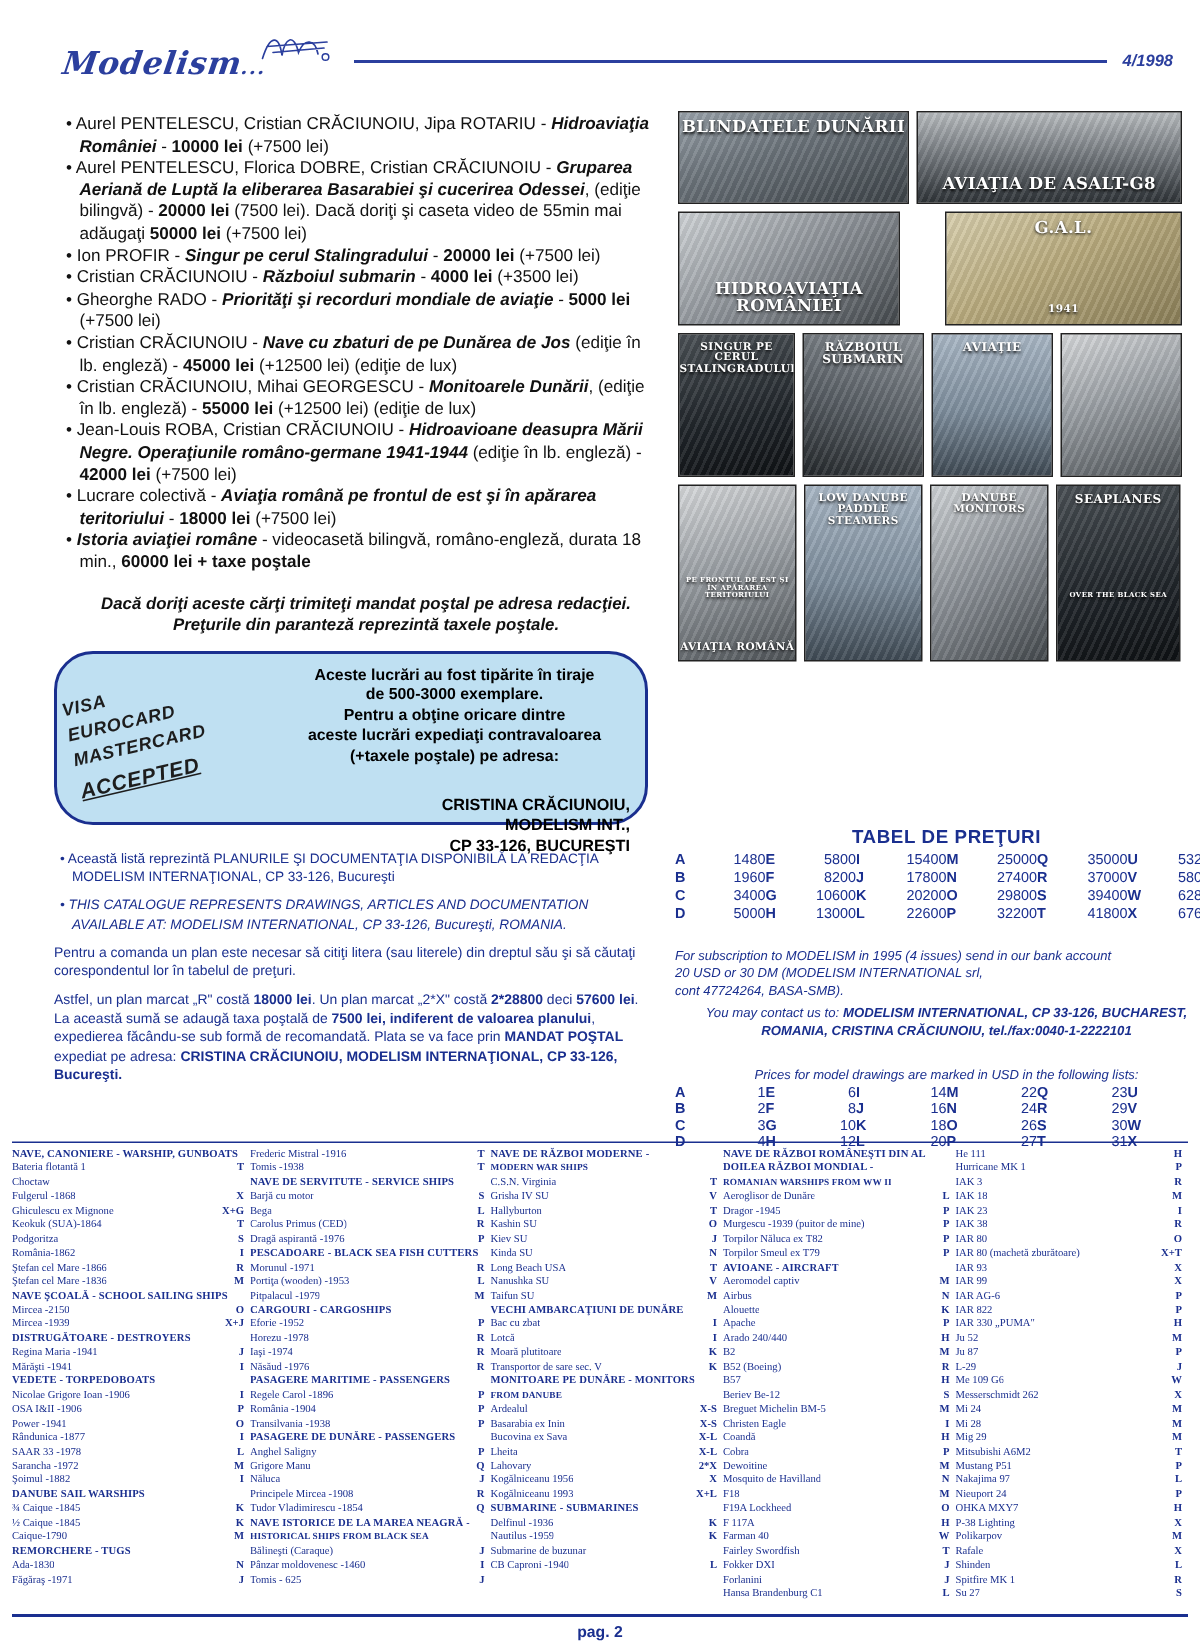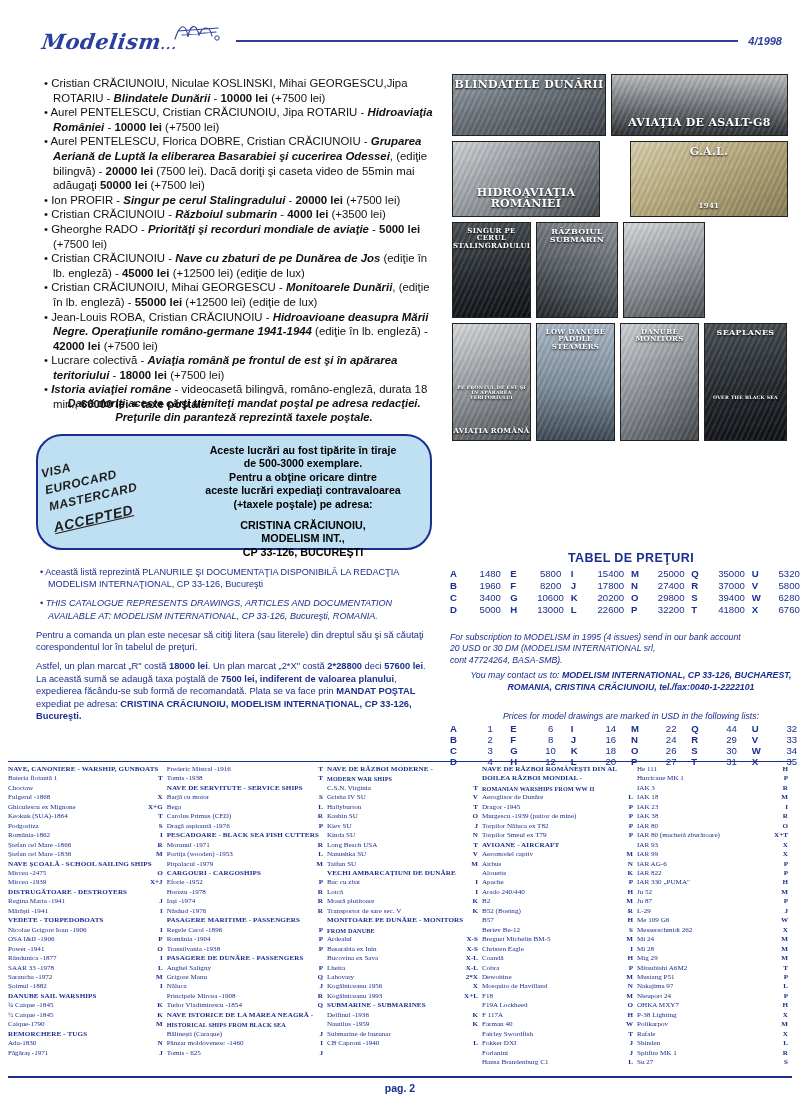--- a/index.html
+++ b/index.html
@@ -97,38 +97,38 @@
     color:#1d1d1d; font-weight:700; font-style:italic;
     font-family:"Liberation Sans", sans-serif;
     line-height: 17px; letter-spacing: .5px;
   }
   .visa-stamp div { font-size: 12px; }
   .visa-stamp .accepted { font-size: 14px; margin-top: 4px; text-decoration: underline; }
   .visa-text {
     position:absolute; left: 148px; top: 8px; right: 10px;
     text-align:center; color:#000; font-weight:700; font-size: 10.6px; line-height: 13.4px;
   }
-  .visa-addr { margin-top: 8px; font-size: 10.8px; line-height: 13.4px; }
+  .visa-addr { margin-top: 20px; font-size: 10.8px; line-height: 13.4px; text-align: right; }
 
   
   .notes {
     position:absolute; left: 36px; top: 548px; width: 390px;
     color:#1a2f8f; font-size: 9.1px; line-height: 12.2px;
   }
   .note-bul { text-indent:-8px; padding-left: 12px; margin-bottom: 7px; }
   .note-it { font-style: italic; }
   .para { margin-top: 6px; font-size: 9.3px; line-height: 12.6px; }
 
   
   .pricewrap { position:absolute; left: 450px; top: 533px; width: 362px; color:#1a2f8f; }
   .price-title { text-align:center; font-weight:700; font-size: 12.5px; letter-spacing:.4px; margin-bottom: 3px; }
   table.pt { width:100%; border-collapse: collapse; font-size: 9.6px; }
   table.pt td { padding: 0 0 1px 0; white-space: nowrap; }
   td.l { font-weight: 700; width: 5.5%; }
-  td.v { text-align:center; width: 11%; padding-right: 8px; }
+  td.v { text-align:right; width: 11%; padding-right: 8px; }
 
   .subnote { margin-top: 16px; text-align:left; font-style:italic; font-size: 8.7px; line-height: 11.4px; }
   .contact { margin-top: 4px; text-align:center; font-style:italic; font-size: 8.8px; line-height: 11.6px; }
   .usdnote { margin-top: 18px; text-align:center; font-style:italic; font-size: 8.7px; }
   table.pt2 { width:100%; border-collapse: collapse; font-size: 9.6px; margin-top: 2px; }
   table.pt2 td { padding:0; white-space:nowrap; }
 
   
   .cat-rule { position:absolute; left: 8px; top: 743px; width: 784px; height: 1px; background:#1a2f8f; }
   .catalogue {
@@ -165,21 +165,20 @@
       <svg width="52" height="26" viewBox="0 0 52 26">
           <path d="M3 20 C8 4, 14 4, 16 18 C18 6, 24 3, 27 16 C31 6, 38 7, 40 17 M6 12 L46 9 M10 16 L44 13" stroke="#2b3f9e" stroke-width="1.1" fill="none" stroke-linecap="round"></path>
           <circle cx="45" cy="19" r="2.2" stroke="#2b3f9e" stroke-width="1" fill="none"></circle>
         </svg>
     </span>
     <div class="masthead-rule"></div>
     <div class="issue-no">4/1998</div>
   </div>
 
   <div class="books" id="booklist">
-      <div class="book-li"><span class="reg">• Cristian CRĂCIUNOIU, Niculae KOSLINSKI, Mihai GEORGESCU,</span><span class="reg">Jipa ROTARIU - </span><span class="it">Blindatele Dunării</span><span class="reg"> - </span><span class="bd">10000 lei</span><span class="reg"> (+7500 lei)</span></div>
       <div class="book-li"><span class="reg">• Aurel PENTELESCU, Cristian CRĂCIUNOIU, Jipa ROTARIU - </span><span class="it">Hidroaviaţia României</span><span class="reg"> - </span><span class="bd">10000 lei</span><span class="reg"> (+7500 lei)</span></div>
       <div class="book-li"><span class="reg">• Aurel PENTELESCU, Florica DOBRE, Cristian CRĂCIUNOIU - </span><span class="it">Gruparea Aeriană de Luptă la eliberarea Basarabiei şi cucerirea Odessei</span><span class="reg">, (ediţie bilingvă) - </span><span class="bd">20000 lei</span><span class="reg"> (7500 lei). Dacă doriţi şi caseta video de 55min mai adăugaţi </span><span class="bd">50000 lei</span><span class="reg"> (+7500 lei)</span></div>
       <div class="book-li"><span class="reg">• Ion PROFIR - </span><span class="it">Singur pe cerul Stalingradului</span><span class="reg"> - </span><span class="bd">20000 lei</span><span class="reg"> (+7500 lei)</span></div>
       <div class="book-li"><span class="reg">• Cristian CRĂCIUNOIU - </span><span class="it">Războiul submarin</span><span class="reg"> - </span><span class="bd">4000 lei</span><span class="reg"> (+3500 lei)</span></div>
       <div class="book-li"><span class="reg">• Gheorghe RADO - </span><span class="it">Priorităţi şi recorduri mondiale de aviaţie</span><span class="reg"> - </span><span class="bd">5000 lei</span><span class="reg"> (+7500 lei)</span></div>
       <div class="book-li"><span class="reg">• Cristian CRĂCIUNOIU - </span><span class="it">Nave cu zbaturi de pe Dunărea de Jos</span><span class="reg"> (ediţie în lb. engleză) - </span><span class="bd">45000 lei</span><span class="reg"> (+12500 lei) (ediţie de lux)</span></div>
       <div class="book-li"><span class="reg">• Cristian CRĂCIUNOIU, Mihai GEORGESCU - </span><span class="it">Monitoarele Dunării</span><span class="reg">, (ediţie în lb. engleză) - </span><span class="bd">55000 lei</span><span class="reg"> (+12500 lei) (ediţie de lux)</span></div>
       <div class="book-li"><span class="reg">• Jean-Louis ROBA, Cristian CRĂCIUNOIU - </span><span class="it">Hidroavioane deasupra Mării Negre. Operaţiunile româno-germane 1941-1944</span><span class="reg"> (ediţie în lb. engleză) - </span><span class="bd">42000 lei</span><span class="reg"> (+7500 lei)</span></div>
       <div class="book-li"><span class="reg">• Lucrare colectivă - </span><span class="it">Aviaţia română pe frontul de est şi în apărarea teritoriului</span><span class="reg"> - </span><span class="bd">18000 lei</span><span class="reg"> (+7500 lei)</span></div>
       <div class="book-li"><span class="reg">• </span><span class="it">Istoria aviaţiei române</span><span class="reg"> - videocasetă bilingvă, româno-engleză, durata 18 min., </span><span class="bd">60000 lei + taxe poştale</span></div>
@@ -213,20 +212,24 @@
         </div>
       </div>
       <div class="cov-row">
         <div class="cov photo-dark" style="width: 79px; height: 96px;">
           <div class="hatch"></div>
           <div class="captop" style="font-size: 7px; line-height: 1.05;">SINGUR PE CERUL STALINGRADULUI</div>
         </div>
         <div class="cov photo-d" style="width: 82px; height: 96px;">
           <div class="hatch"></div>
           <div class="captop" style="font-size: 8px; line-height: 1.05;">RĂZBOIUL SUBMARIN</div>
+        </div>
+        <div class="cov photo-sky" style="width: 82px; height: 96px;">
+          <div class="hatch"></div>
+          <div class="captop" style="font-size: 8px; line-height: 1.05;">AVIAŢIE</div>
         </div>
         <div class="cov photo-e" style="width: 82px; height: 96px;">
           <div class="hatch"></div>
         </div>
       </div>
       <div class="cov-row">
         <div class="cov photo-e" style="width: 79px; height: 118px;">
           <div class="hatch"></div>
           <div class="cap" style="font-size: 7px; line-height: 1.05;">AVIAŢIA ROMÂNĂ</div>
           <div class="cap" style="font-size: 4.6px; bottom: 40px;">PE FRONTUL DE EST ŞI ÎN APĂRAREA TERITORIULUI</div>
@@ -353,21 +356,21 @@
           <tr>
             <td class="l">A</td>
             <td class="v">1</td>
             <td class="l">E</td>
             <td class="v">6</td>
             <td class="l">I</td>
             <td class="v">14</td>
             <td class="l">M</td>
             <td class="v">22</td>
             <td class="l">Q</td>
-            <td class="v">44</td>
+            <td class="v">23</td>
             <td class="l">U</td>
             <td class="v">32</td>
           </tr>
           <tr>
             <td class="l">B</td>
             <td class="v">2</td>
             <td class="l">F</td>
             <td class="v">8</td>
             <td class="l">J</td>
             <td class="v">16</td>
@@ -451,21 +454,21 @@
         </div>
         <div class="cat-row">
           <span class="nm">Ştefan cel Mare -1836</span>
           <span class="cd">M</span>
         </div>
         <div class="cat-row cat-head">
           <span class="nm">NAVE ŞCOALĂ - SCHOOL SAILING SHIPS</span>
           <span class="cd"></span>
         </div>
         <div class="cat-row">
-          <span class="nm">Mircea -2475</span>
+          <span class="nm">Mircea -2150</span>
           <span class="cd">O</span>
         </div>
         <div class="cat-row">
           <span class="nm">Mircea -1939</span>
           <span class="cd">X+J</span>
         </div>
         <div class="cat-row cat-head">
           <span class="nm">DISTRUGĂTOARE - DESTROYERS</span>
           <span class="cd"></span>
         </div>

